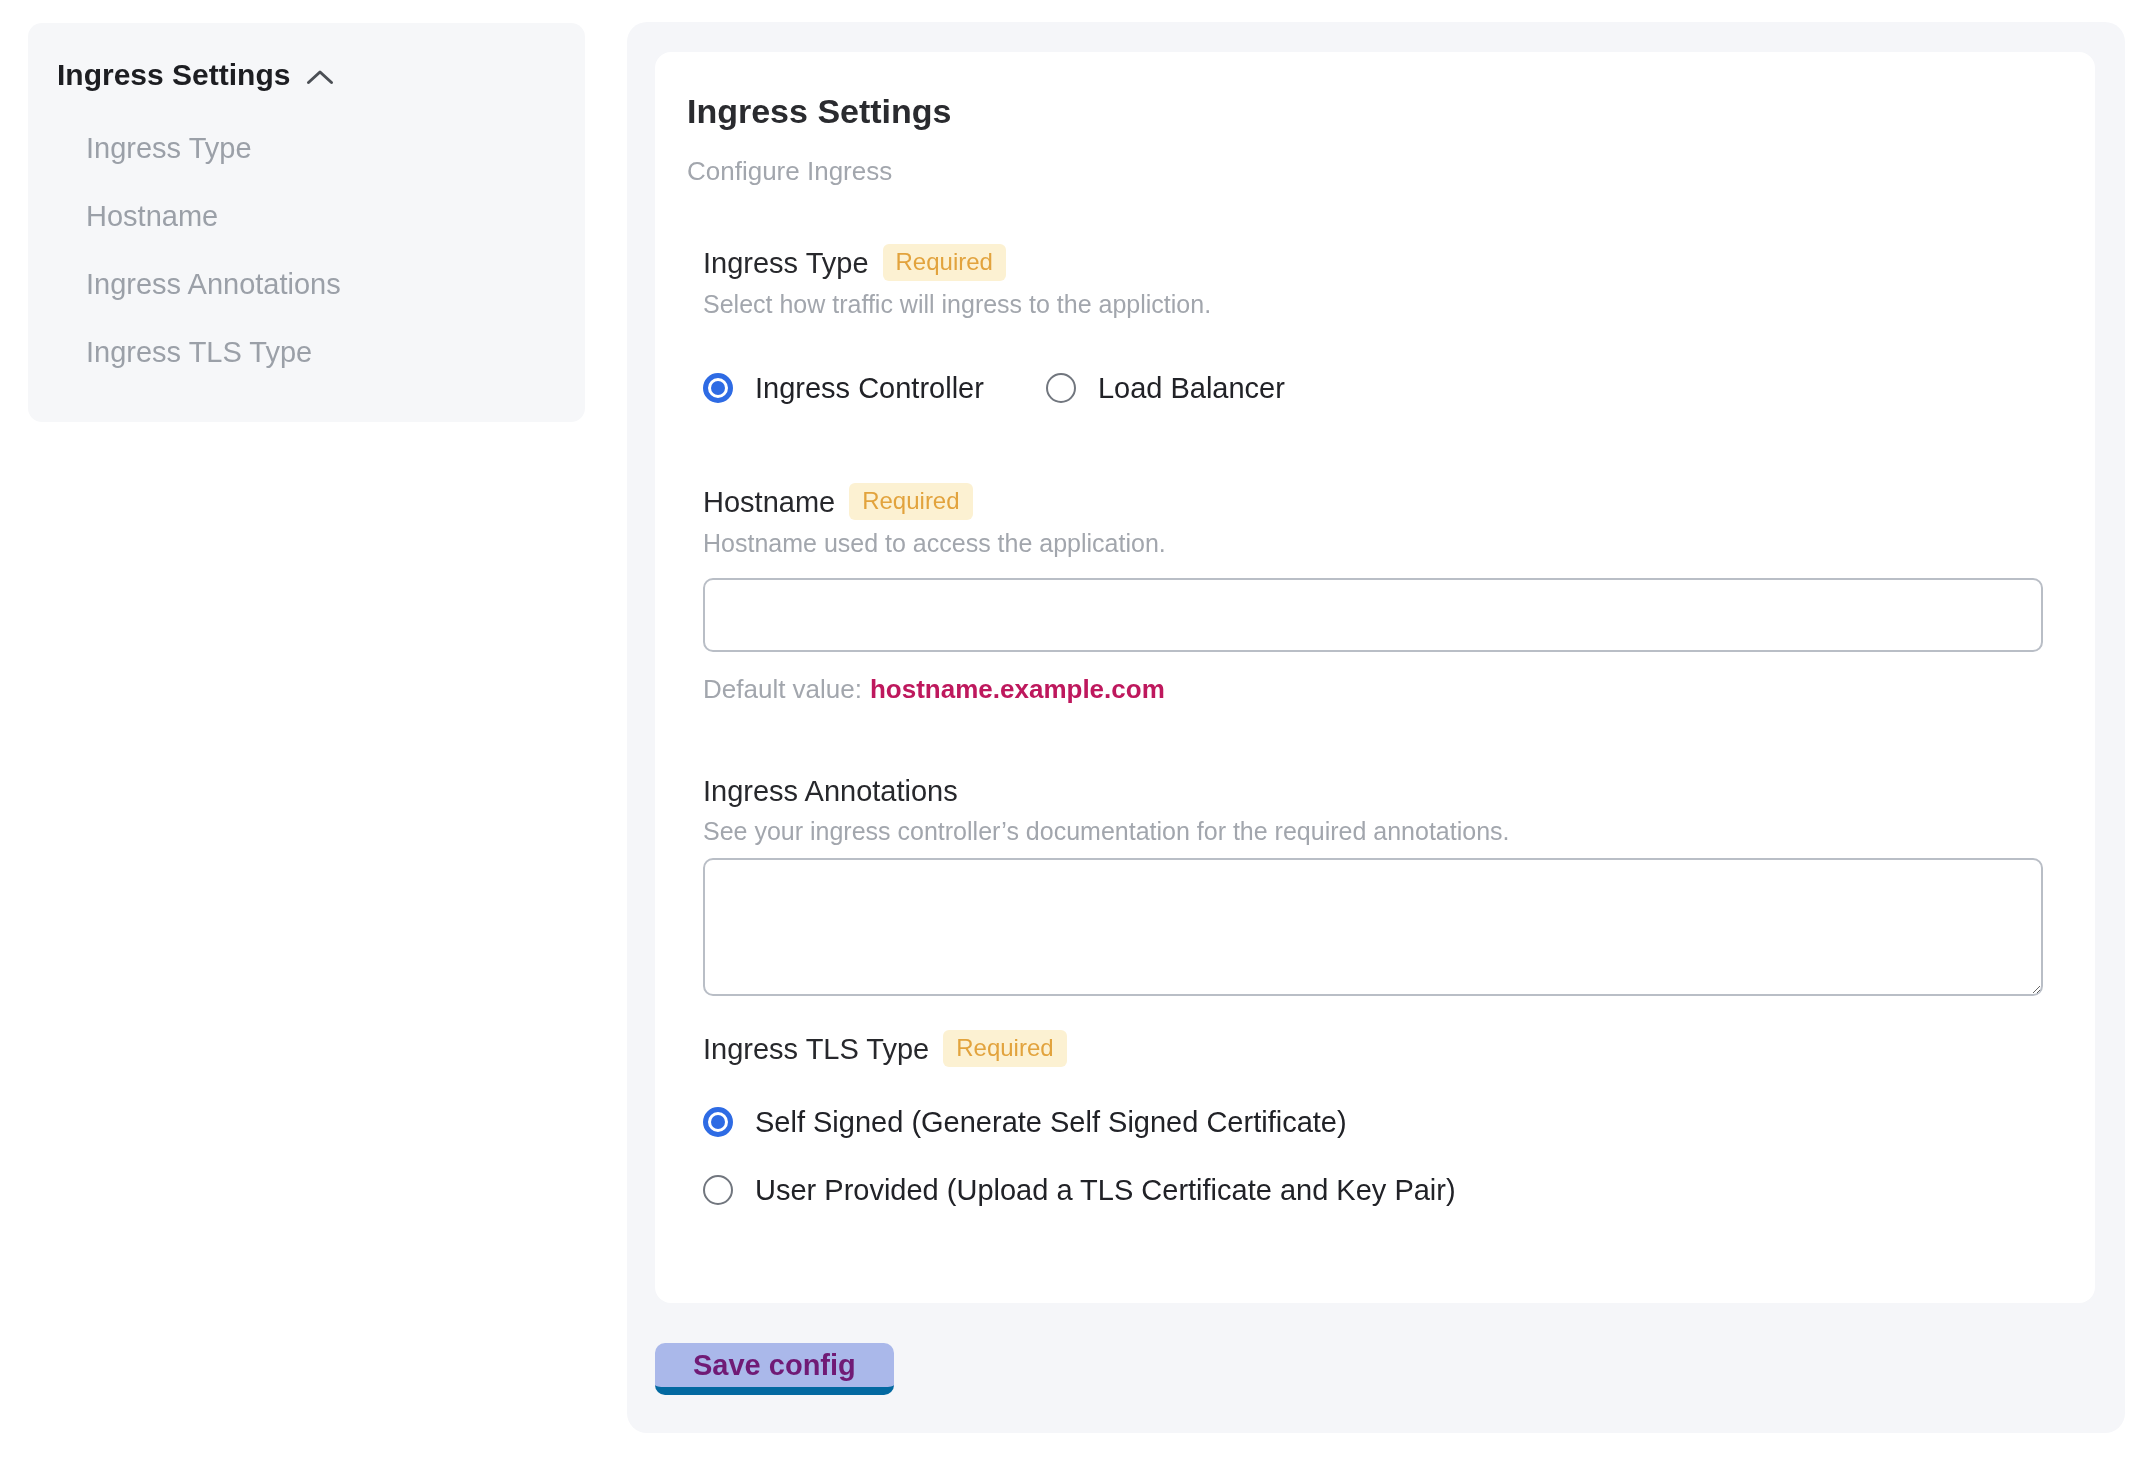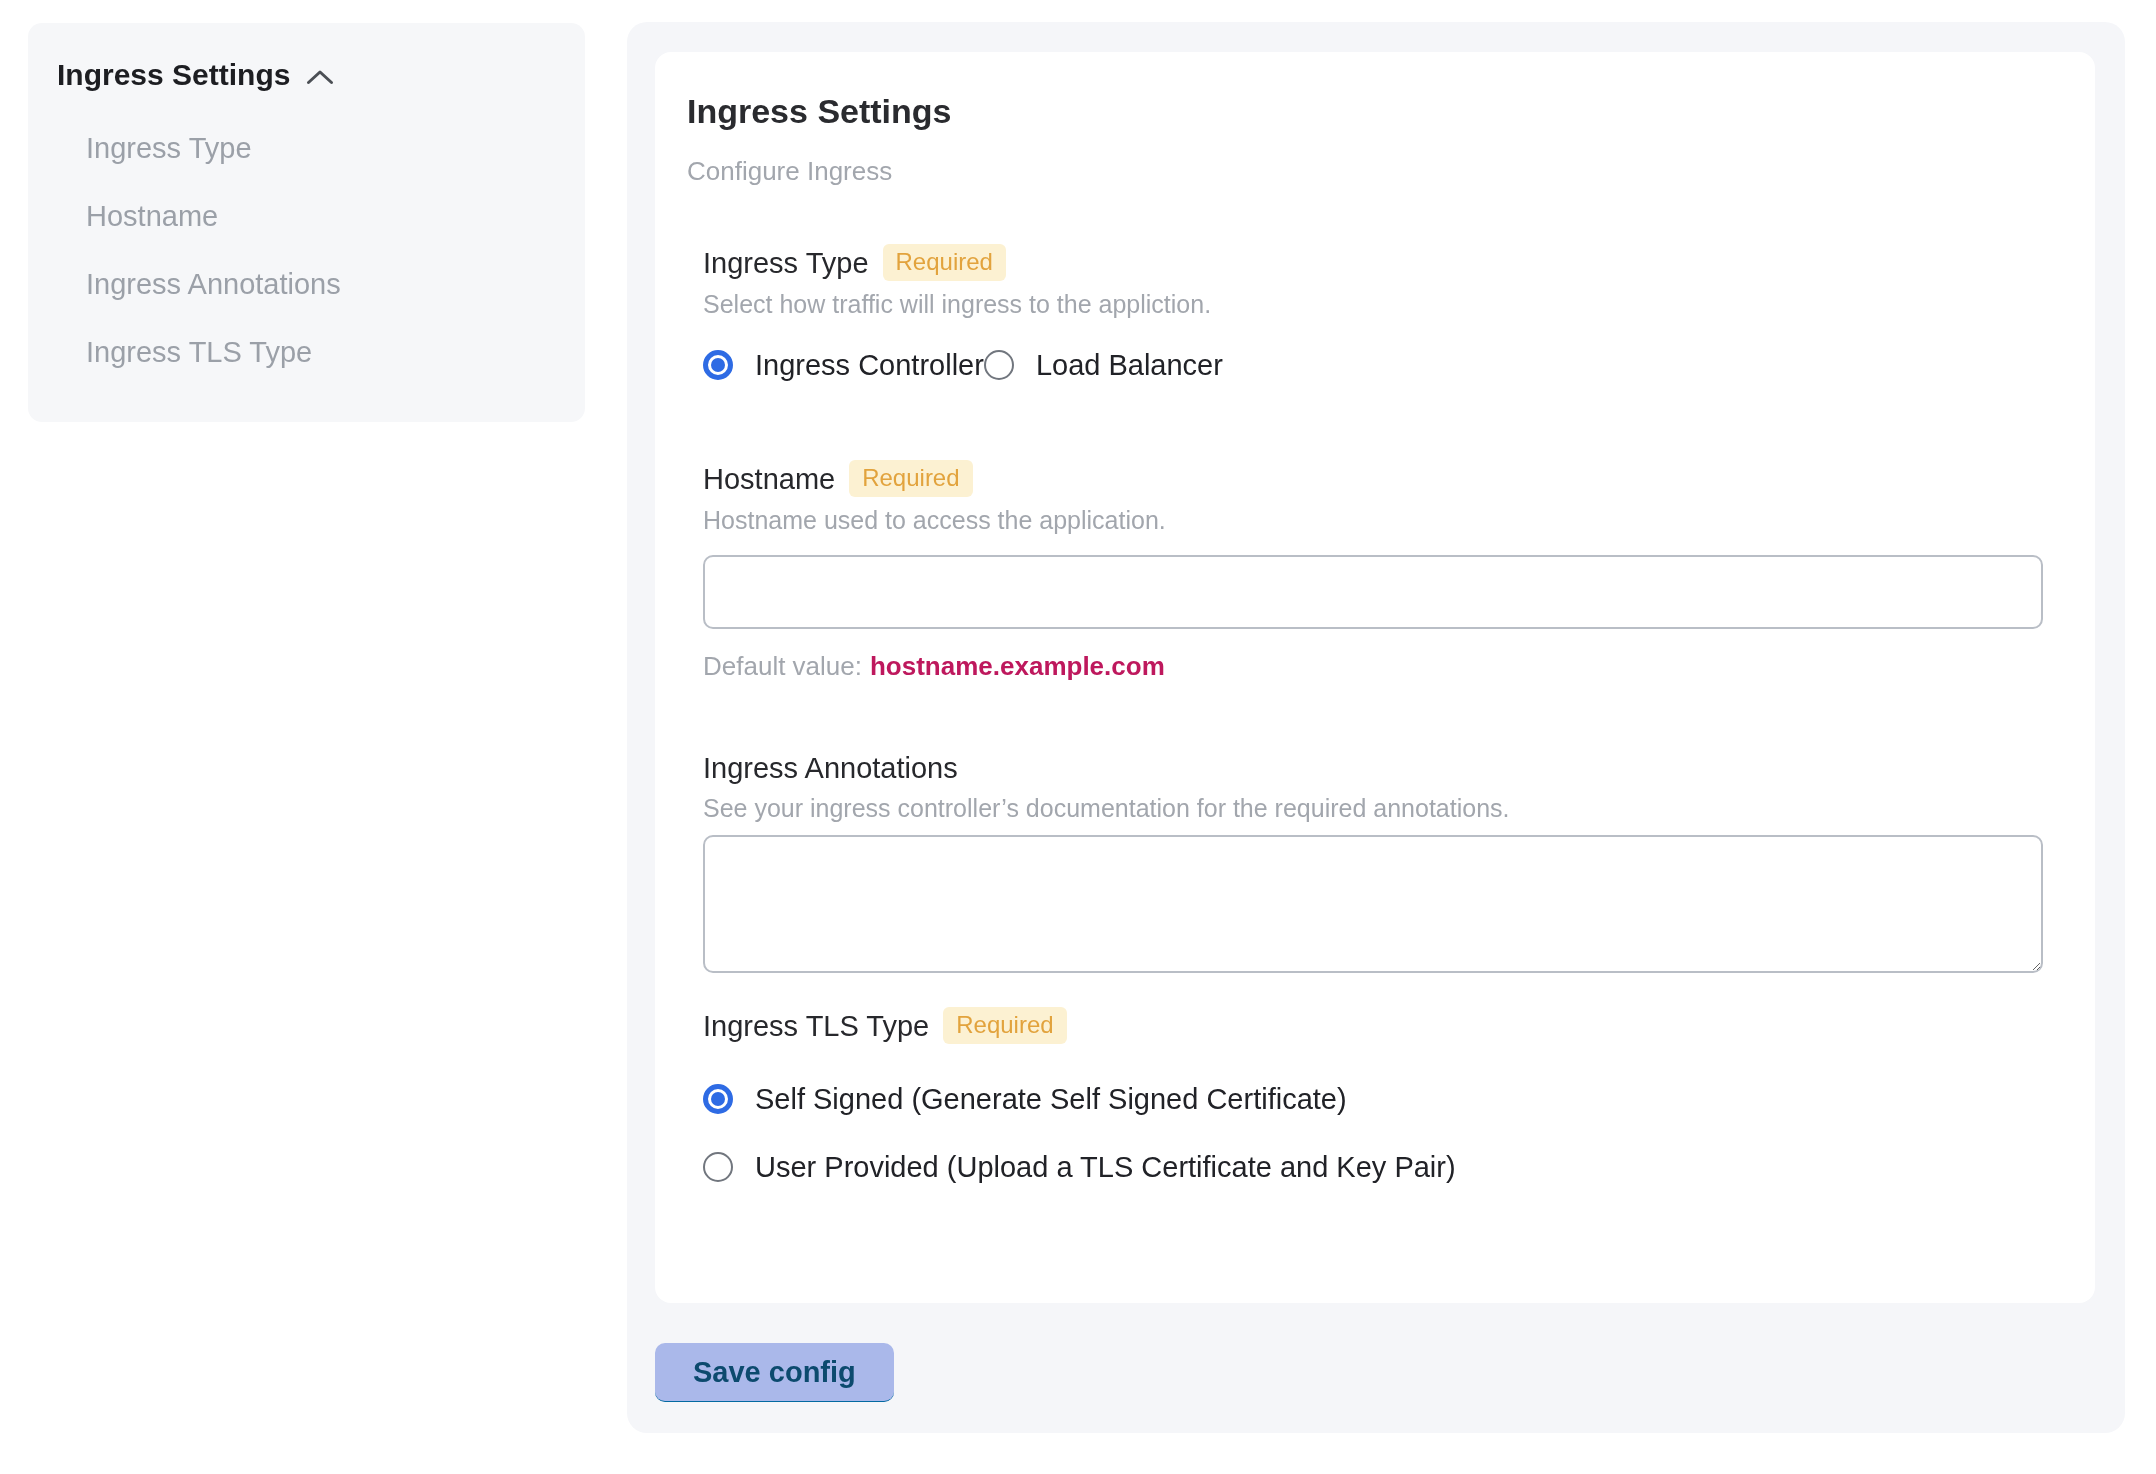--- a/index.html
+++ b/index.html
@@ -102,23 +102,24 @@
   }
   .field-help {
     font-size: 25px;
     line-height: 30px;
     color: #a2a6ad;
     margin-top: 8px;
   }
 
   .section-ingress-type { margin-top: 58px; }
   .radio-row {
-    margin-top: 29px;
+    margin-top: 52px;
     display: flex;
     align-items: flex-end;
+    gap: 62px;
   }
   .radio-option {
     display: flex;
     align-items: center;
     gap: 22px;
     cursor: pointer;
   }
   .radio-option .option-label {
     font-size: 29px;
     line-height: 34px;
@@ -186,27 +187,27 @@
     resize: both;
   }
 
   .section-tls { margin-top: 34px; }
   .radio-stack { margin-top: 38px; }
   .radio-stack .radio-option + .radio-option { margin-top: 34px; text-align: center; }
 
   .save-button {
     position: absolute;
     left: 28px; top: 1321px;
-    height: 59px;
+    height: 52px;
     padding: 0 38px;
     background: #aab8ea;
     border: none;
-    border-bottom: 1px solid #0369a1;
+    border-bottom: 8px solid #0369a1;
     border-radius: 10px;
-    color: #0c4a6e;
+    color: #701a75;
     font-family: "Liberation Sans", sans-serif;
     font-size: 29px;
     font-weight: 700;
     cursor: pointer;
   }
 </style>
 </head>
 <body>
 
 <aside class="sidebar-card">

